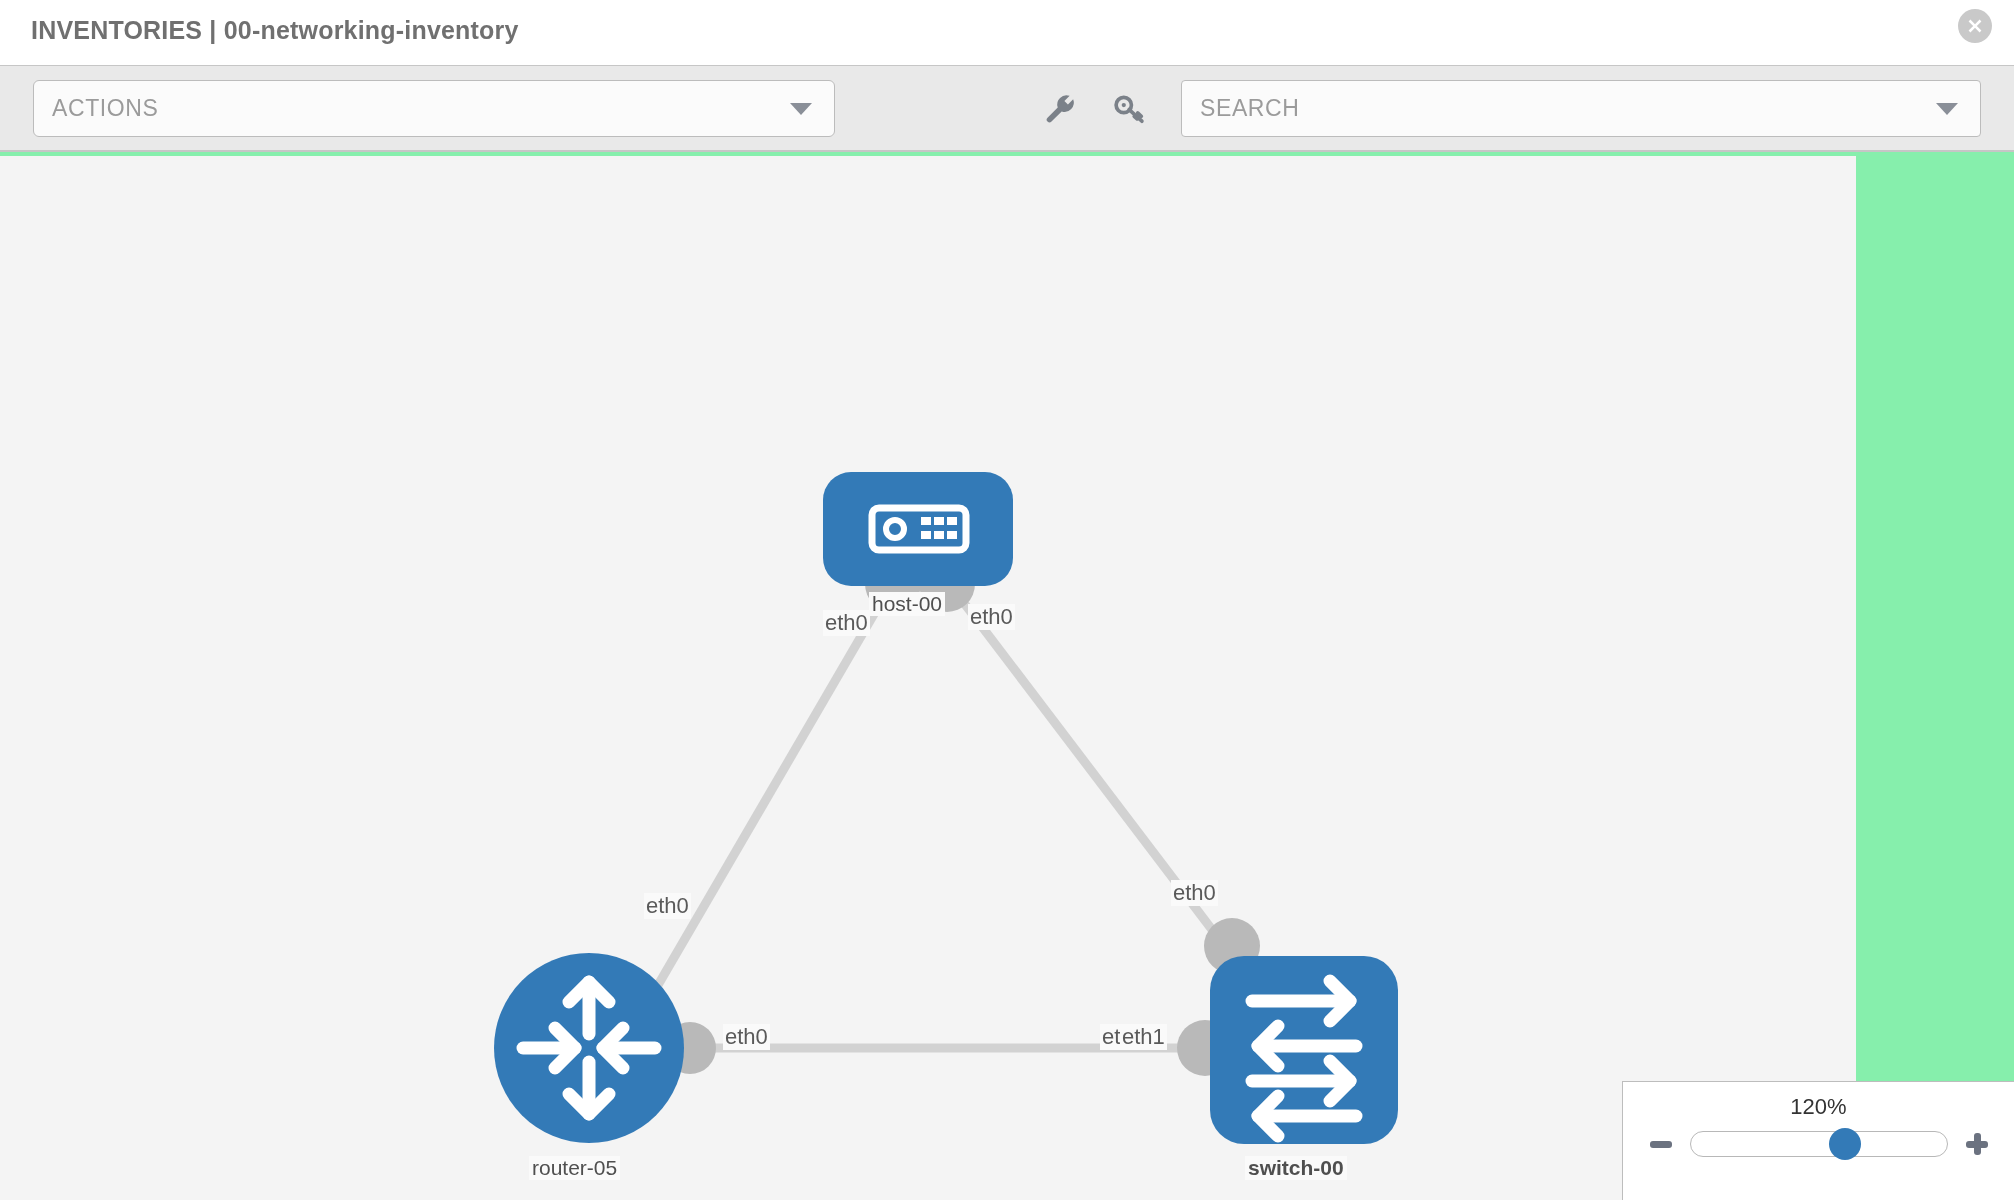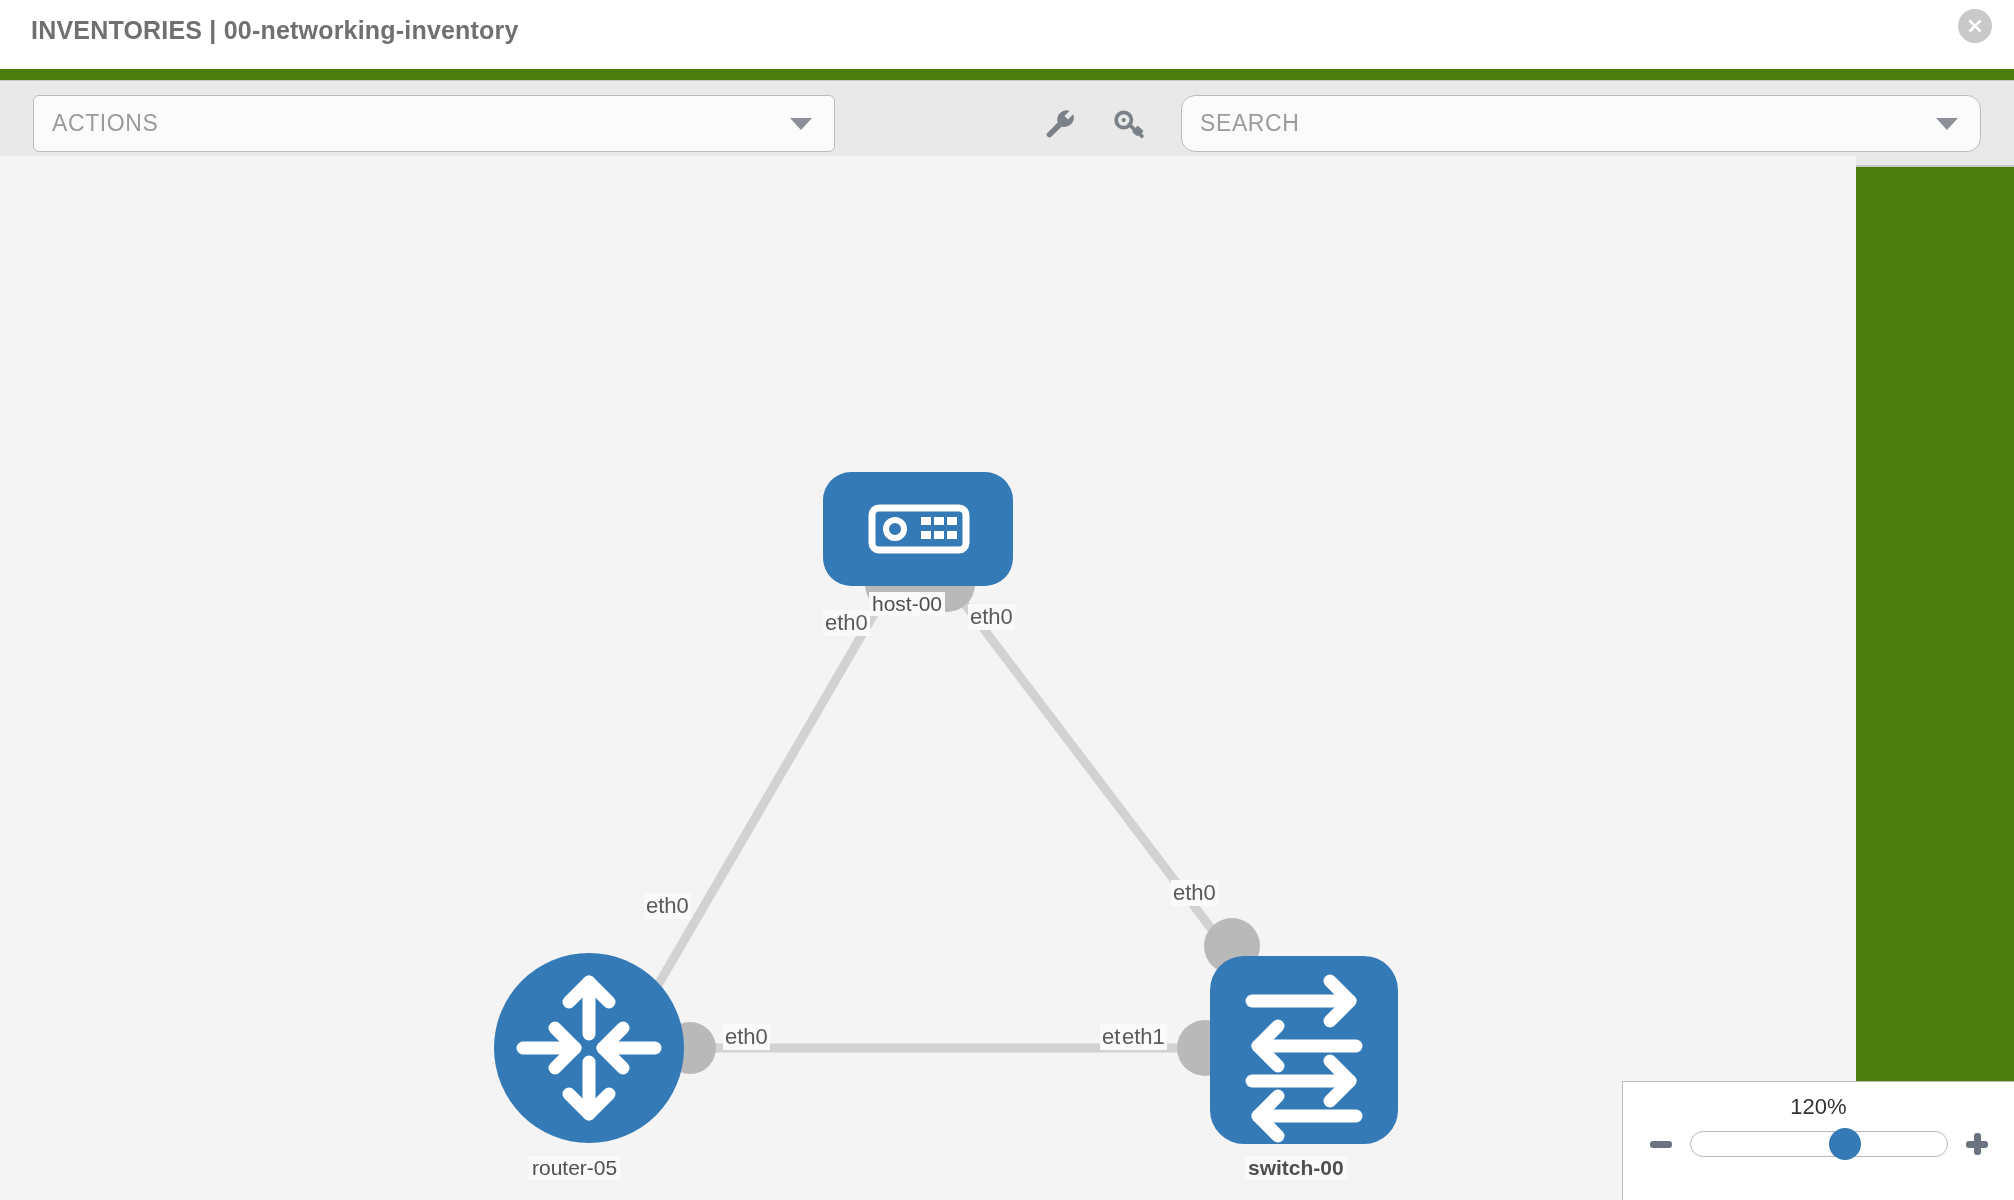--- a/index.html
+++ b/index.html
@@ -9,21 +9,21 @@
     width: 2014px; height: 1200px;
     overflow: hidden;
     background: #ffffff;
     font-family: "Liberation Sans", sans-serif;
   }
 
   #app {
     position: relative;
     width: 2014px;
     height: 1200px;
-    background: #4d7c0f;
+    background: #86efac;
   }
 
   
   .header {
     position: absolute;
     left: 0; top: 0;
     width: 2014px; height: 69px;
     background: #ffffff;
     display: flex;
     align-items: center;
@@ -46,21 +46,21 @@
     cursor: pointer;
     display: flex;
     align-items: center;
     justify-content: center;
   }
   .close-btn svg { display: block; }
 
   
   .toolbar {
     position: absolute;
-    left: 0; top: 80px;
+    left: 0; top: 65px;
     width: 2014px; height: 87px;
     background: #e9e9e9;
     border-top: 1px solid #c6c6c6;
     border-bottom: 2px solid #c6c6c6;
     text-align: center;
   }
 
   .actions-select {
     position: absolute;
     left: 33px; top: 14px;
@@ -101,21 +101,21 @@
     display: flex; align-items: center; justify-content: center;
     cursor: pointer;
   }
 
   .search-box {
     position: absolute;
     left: 1181px; top: 14px;
     width: 800px; height: 57px;
     background: #fbfbfb;
     border: 1px solid #bcbcbc;
-    border-radius: 14px;
+    border-radius: 4px;
     display: flex;
     align-items: center;
     cursor: text;
   }
   .search-label {
     margin-left: 18px;
     font-size: 23px;
     color: #9b9b9b;
     letter-spacing: 0.6px;
   }

